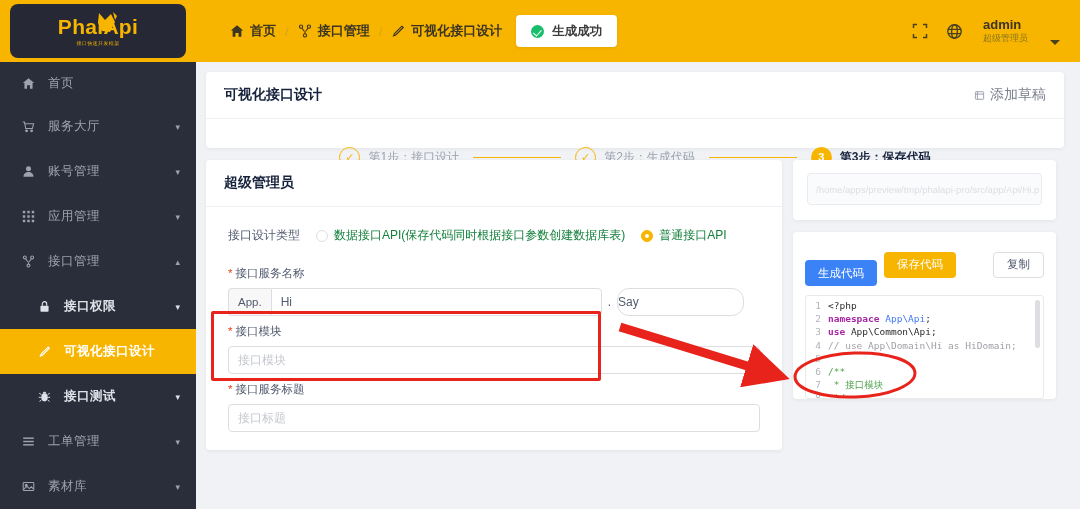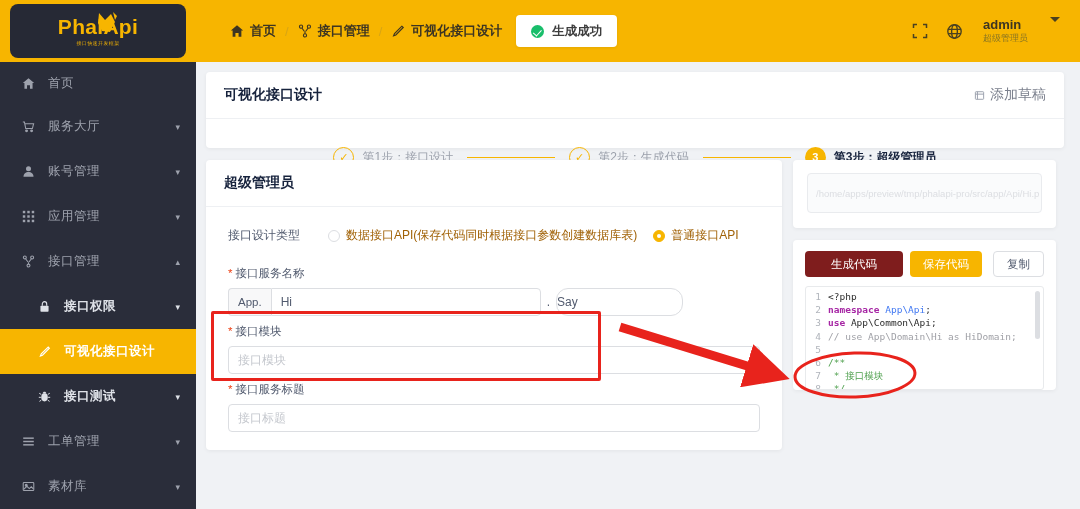--- a/index.html
+++ b/index.html
@@ -98,21 +98,21 @@
 
   .header-right {
     margin-left: auto; margin-right: 20px;
     display: flex; align-items: center;
   }
   .hr-icon {
     width: 34px; height: 34px; display: flex; align-items: center;
     justify-content: center; color: #4a4120; cursor: pointer;
   }
   .user-box {
-    display: flex; align-items: flex-start; margin-left: 12px; cursor: pointer;
+    display: flex; align-items: flex-end; margin-left: 12px; cursor: pointer;
   }
   .user-names { display: flex; flex-direction: column; align-items: flex-start; }
   .user-name { font-size: 13px; color: #3d3522; font-weight: bold; line-height: 1.25; }
   .user-role { font-size: 9px; color: #8a7622; line-height: 1.3; }
   .user-caret {
     margin-left: 22px; width: 0; height: 0;
     border-left: 5px solid transparent; border-right: 5px solid transparent;
     border-top: 5px solid #4a4120;
   }
 
@@ -154,79 +154,79 @@
   .step-label.current { color: #17233d; font-weight: bold; }
   .step-line { width: 88px; height: 1px; background: #f7b500; margin: 0 14px; }
 
   
   .cols { display: flex; gap: 11px; }
   .col-left { width: 576px; flex: none; }
   .col-right { width: 263px; flex: none; }
 
   .form-body { padding: 20px 22px 10px 22px; }
   .form-row-type { display: flex; align-items: center; margin-bottom: 22px; }
-  .type-label { font-size: 12px; color: #515a6e; margin-right: 28px; white-space: nowrap; }
+  .type-label { font-size: 12px; color: #515a6e; margin-right: 16px; white-space: nowrap; }
   .radio { display: flex; align-items: center; margin-right: 16px; cursor: pointer; }
   .radio-dot {
     width: 12px; height: 12px; border-radius: 50%;
     border: 1px solid #dcdee2; background: #fff; flex: none;
   }
   .radio.checked .radio-dot {
     border-color: #f7b500; background: #f7b500; position: relative;
   }
   .radio.checked .radio-dot::after {
     content: ""; position: absolute; left: 3px; top: 3px;
     width: 4px; height: 4px; border-radius: 50%; background: #fff;
   }
-  .radio-text { font-size: 12px; color: #a16207; margin-left: 6px; white-space: nowrap; }
+  .radio-text { font-size: 12px; color: #15803d; margin-left: 6px; white-space: nowrap; }
 
   .field { margin-bottom: 8px; }
   .field-label { font-size: 11.5px; color: #515a6e; margin-bottom: 7px; }
   .req { color: #ed4014; margin-right: 3px; }
   .input {
     height: 28px; border: 1px solid #dcdee2; border-radius: 4px;
     background: #fff; display: flex; align-items: center;
     padding: 0 9px; font-size: 12px; color: #515a6e;
   }
   .input.ph { color: #c5c8ce; }
   .name-row { display: flex; align-items: center; }
   .prepend {
     height: 28px; background: #f8f8f9; border: 1px solid #dcdee2;
     border-right: none; border-radius: 4px 0 0 4px;
     display: flex; align-items: center; padding: 0 9px;
     font-size: 11.5px; color: #515a6e; flex: none;
   }
   .name-input {
     height: 28px; border: 1px solid #dcdee2; border-radius: 0 4px 4px 0;
     display: flex; align-items: center; padding: 0 9px;
-    font-size: 12px; color: #515a6e; width: 270px; flex: none;
+    font-size: 12px; color: #515a6e; width: 331px; flex: none;
   }
   .dot-sep { margin: 0 6px; font-size: 12px; color: #515a6e; }
   .say-input {
     height: 28px; border: 1px solid #dcdee2; border-radius: 12px;
     display: flex; align-items: center; padding: 0 0;
     font-size: 12px; color: #515a6e; width: 127px; flex: none;
   }
 
   
   .path-card { margin-bottom: 12px; }
   .path-body { padding: 13px 14px 15px 14px; }
   .path-input {
-    height: 40px; border: 1px solid #e9ebee; border-radius: 4px;
+    height: 32px; border: 1px solid #e9ebee; border-radius: 4px;
     background: #fafbfc; display: flex; align-items: center;
     padding: 0 8px; font-size: 9.5px; color: #dcdee2;
     overflow: hidden; white-space: nowrap;
   }
   .code-body { padding: 11px 12px 0 12px; }
   .code-btns { display: flex; align-items: center; margin-bottom: 9px; }
   .btn {
     height: 26px; border-radius: 4px; display: flex; align-items: center;
     justify-content: center; font-size: 11.5px; cursor: pointer; flex: none;
   }
-  .btn-green { background: #7f1d1d; color: #fff; padding: 0 26px; }
+  .btn-green { background: #3b82f6; color: #fff; padding: 0 13px; margin-top: 17px; }
   .btn-orange { background: #f7b500; color: #fff; padding: 0 13px; margin-left: 7px; }
   .btn-white {
     background: #fff; color: #515a6e; border: 1px solid #dcdee2;
     padding: 0 13px; margin-left: auto;
   }
   .code-area {
     border: 1px solid #e8eaec; border-radius: 3px;
     height: 104px; overflow: hidden; position: relative;
     background: #fff;
   }
@@ -475,21 +475,21 @@
             <div class="step-label">第1步：接口设计</div>
           </div>
           <div class="step-line"></div>
           <div class="step">
             <div class="step-circle done">✓</div>
             <div class="step-label">第2步：生成代码</div>
           </div>
           <div class="step-line"></div>
           <div class="step">
             <div class="step-circle current">3</div>
-            <div class="step-label current">第3步：超级管理员</div>
+            <div class="step-label current">第3步：保存代码</div>
           </div>
         </div>
     </div>
 
     <div class="cols">
 
       <div class="col-left">
         <div class="card">
           <div class="card-head">
             <div class="card-title">超级管理员</div>

